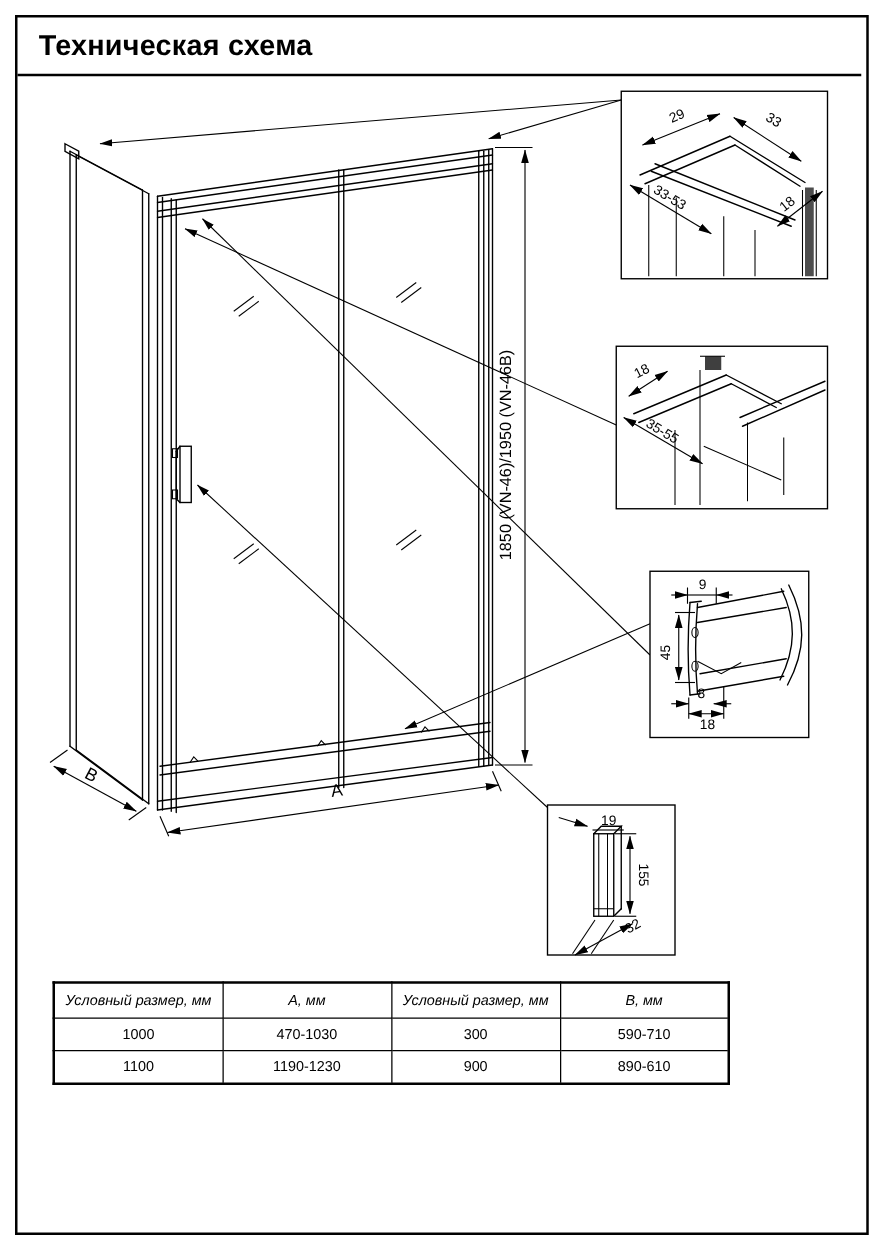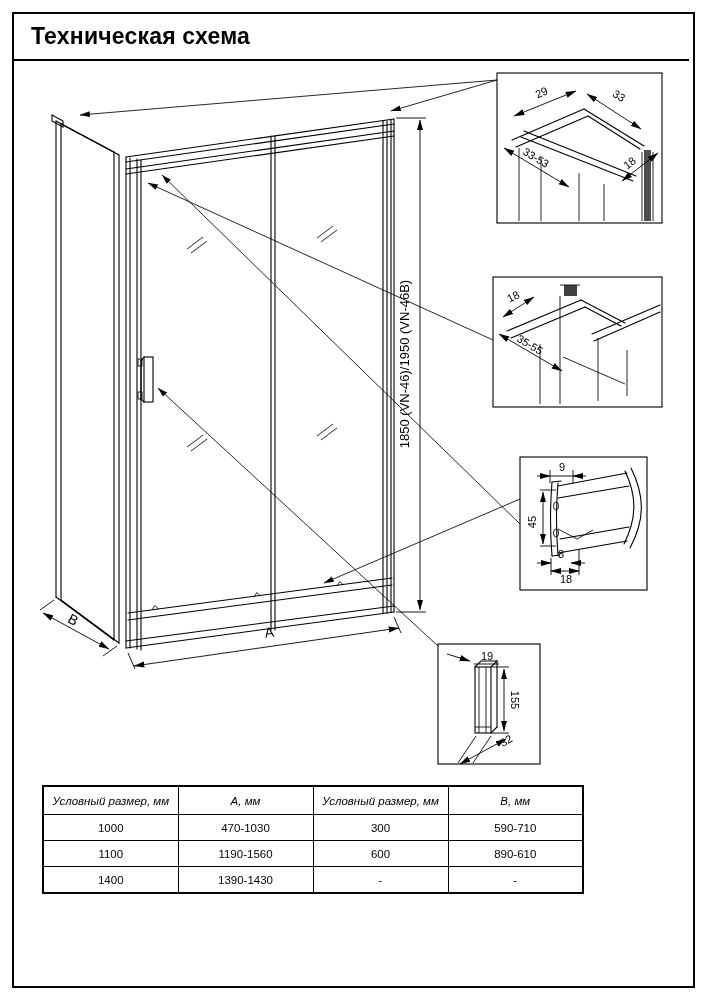--- a/index.html
+++ b/index.html
@@ -257,25 +257,19 @@
     </thead>
     <tbody>
       <tr>
         <td>1000</td>
         <td>470-1030</td>
         <td>300</td>
         <td>590-710</td>
       </tr>
       <tr>
         <td>1100</td>
-        <td>1190-1560</td>
-        <td>600</td>
+        <td>1190-1230</td>
+        <td>900</td>
         <td>890-610</td>
-      </tr>
-      <tr>
-        <td>1400</td>
-        <td>1390-1430</td>
-        <td>-</td>
-        <td>-</td>
       </tr>
     </tbody>
   </table>
 </div>
 
 </body></html>

